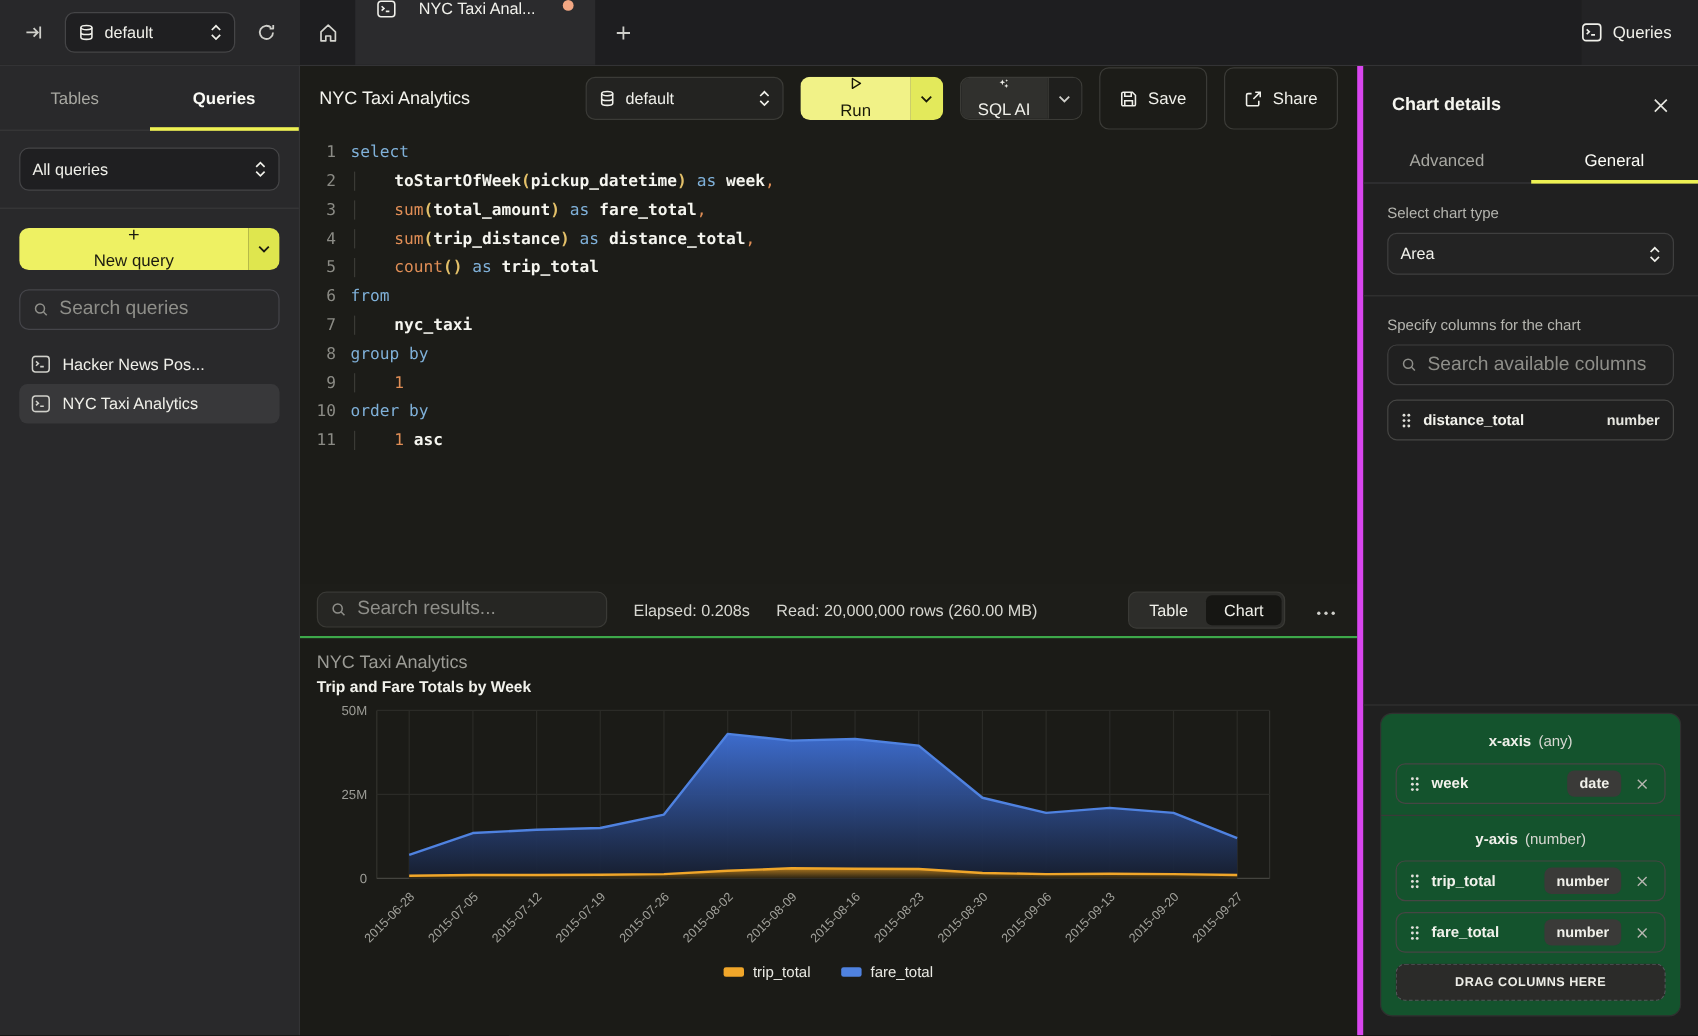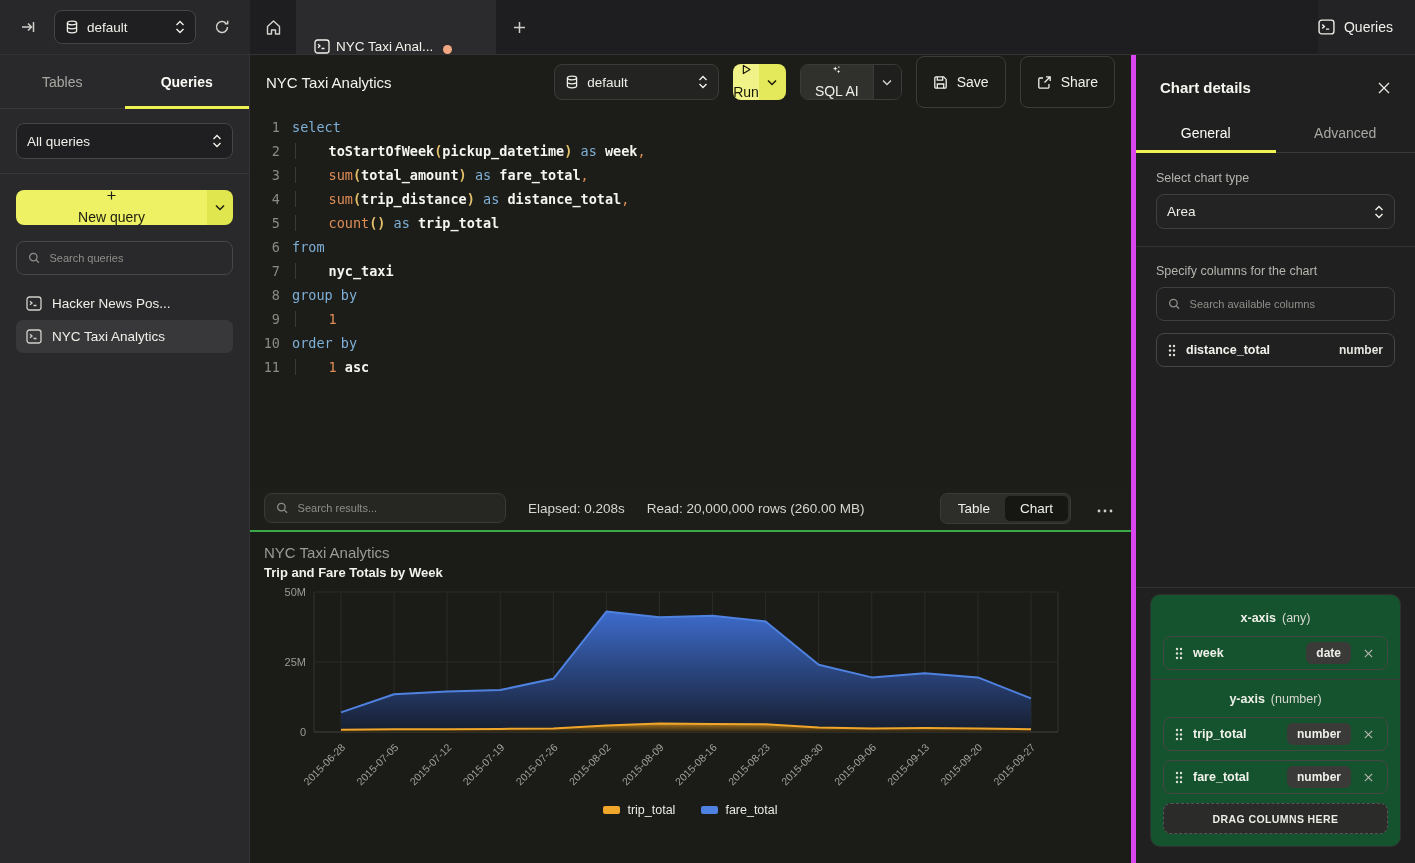--- a/index.html
+++ b/index.html
@@ -7,21 +7,21 @@
   .app{width:1415px;height:863px;display:flex;flex-direction:column;background:#1c1c18;color:#ececе6;color:#ececE6;overflow:hidden;font-size:14px}
 
   
   .topbar{height:55px;display:flex;align-items:stretch;background:#232325;border-bottom:1px solid #333335;flex:none}
   .topbar-left{width:250px;display:flex;align-items:center;gap:12px;padding:0 14px;background:#28282a}
   .icon-btn{background:none;border:none;color:#cfcfca;display:flex;align-items:center;justify-content:center;width:28px;height:28px;cursor:pointer;border-radius:6px}
   .select{display:flex;align-items:center;gap:8px;background:#1f1f21;border:1px solid #454547;border-radius:8px;height:34px;padding:0 10px;color:#f0f0ea;cursor:pointer}
   .select .lbl{flex:1;font-size:13.5px}
   .tabstrip{flex:1;display:flex;align-items:stretch;background:#1e1e20}
   .home-btn{width:46px;display:flex;align-items:center;justify-content:center;background:none;border:none;color:#d5d5cf;cursor:pointer}
-  .editor-tab{display:flex;align-items:flex-end;gap:6px;padding:0 18px;background:#2b2b2d;color:#f2f2ec;font-size:13.5px;cursor:pointer;min-width:200px}
+  .editor-tab{display:flex;align-items:flex-start;gap:19px;padding:0 18px;background:#2b2b2d;color:#f2f2ec;font-size:13.5px;cursor:pointer;min-width:200px}
   .dot{width:9px;height:9px;border-radius:50%;background:#f2a783;margin-left:4px}
   .plus-btn{width:46px;display:flex;align-items:center;justify-content:center;background:none;border:none;color:#cfcfca;font-size:19px;cursor:pointer}
   .topbar-right{display:flex;align-items:center;padding-right:22px;background:#232325}
   .queries-btn{display:flex;align-items:center;gap:9px;background:none;border:none;color:#f0f0ea;font-size:14px;cursor:pointer}
 
   
   .body{flex:1;display:flex;min-height:0}
 
   
   .sidebar{width:250px;flex:none;background:#29292b;border-right:1px solid #333335;display:flex;flex-direction:column}
@@ -29,34 +29,34 @@
   .sb-tab{flex:1;display:flex;align-items:center;justify-content:center;color:#a8a8a2;font-size:14px;cursor:pointer;position:relative;background:none;border:none}
   .sb-tab.active{color:#fbfbf6;font-weight:bold}
   .sb-tab.active::after{content:"";position:absolute;left:0;right:0;bottom:-1px;height:3px;background:#eef153}
   .sb-content{padding:14px 16px;display:flex;flex-direction:column}
   .sb-select{height:36px;margin-bottom:14px}
   .sb-divider{height:1px;background:#38383a;margin:0 -16px 16px}
   .split-btn{display:flex;height:35px;border-radius:8px;overflow:hidden;margin-bottom:16px;cursor:pointer}
   .split-btn .main{flex:1;display:flex;align-items:center;justify-content:center;gap:8px;background:#eef163;color:#1c1c10;font-size:14px;border:none;cursor:pointer}
   .split-btn .chev{width:26px;display:flex;align-items:center;justify-content:center;background:#dfe64e;border:none;cursor:pointer;color:#1c1c10}
   .search-box{display:flex;align-items:center;gap:9px;height:34px;border:1px solid #45454a;border-radius:8px;padding:0 11px;color:#8e8e89;background:transparent;margin-bottom:12px}
-  .search-box input{background:none;border:none;outline:none;color:#fca5a5;font-size:11px;width:100%;font-family:inherit}
+  .search-box input{background:none;border:none;outline:none;color:#fca5a5;font-size:16px;width:100%;font-family:inherit}
   .search-box input::placeholder{color:#8e8e89}
   .qitem{display:flex;align-items:center;gap:10px;height:33px;padding:0 10px;border-radius:7px;color:#f0f0ea;font-size:13.5px;cursor:pointer}
   .qitem.sel{background:#38383a}
   .qitem svg{flex:none;color:#d0d0ca}
   .qitem span{white-space:nowrap;overflow:hidden;text-overflow:ellipsis}
 
   
   .main{flex:1;min-width:0;display:flex;flex-direction:column;background:#1c1c18}
   .main-header{height:54px;flex:none;display:flex;align-items:center;padding:0 16px;gap:14px}
   .main-title{font-size:15px;color:#f4f4ee;font-weight:normal;flex:1}
   .hdr-select{width:165px;height:36px;background:#232321;border-color:#3b3b37}
   .run-btn{display:flex;height:36px;border-radius:8px;overflow:hidden}
-  .run-btn .main{display:flex;align-items:center;gap:9px;padding:0 0;background:#f1f287;border:none;color:#191908;font-size:14px;cursor:pointer}
+  .run-btn .main{display:flex;align-items:center;gap:9px;padding:0 33px;background:#f1f287;border:none;color:#191908;font-size:14px;cursor:pointer}
   .run-btn .chev{width:27px;display:flex;align-items:center;justify-content:center;background:#e3e95b;border:none;color:#191908;cursor:pointer}
   .sqlai-btn{display:flex;height:36px;border:1px solid #3b3b37;border-radius:8px;overflow:hidden}
   .sqlai-btn .main{display:flex;align-items:center;gap:9px;padding:0 14px;background:#30302d;border:none;color:#f0f0ea;font-size:14px;cursor:pointer}
   .sqlai-btn .chev{width:28px;display:flex;align-items:center;justify-content:center;background:#1f1f1d;border:none;border-left:1px solid #3b3b37;color:#cfcfca;cursor:pointer}
   .ghost-btn{display:flex;align-items:center;gap:9px;height:52px;padding:0 16px;background:transparent;border:1px solid #3b3b37;border-radius:8px;color:#f0f0ea;font-size:14px;cursor:pointer}
 
   
   .editor{flex:1;min-height:0;padding-top:6px;font-family:"DejaVu Sans Mono",monospace;font-size:13.5px;line-height:24px;overflow:hidden}
   .cl{display:flex}
   .ln{width:30px;flex:none;text-align:right;color:#8b8b85;user-select:none}
@@ -430,22 +430,22 @@
     <div class="rightpanel">
       <div class="rp-header">
         <span class="rp-title">Chart details</span>
         <button class="rp-close">
           <svg width="14" height="14" viewBox="0 0 14 14" fill="none" stroke="currentColor" stroke-width="1.4">
               <path d="M2 2l10 10M12 2 2 12"></path>
             </svg>
         </button>
       </div>
       <div class="rp-tabs">
+        <button class="rp-tab">Advanced</button>
         <button class="rp-tab active">General</button>
-        <button class="rp-tab">Advanced</button>
       </div>
       <div class="rp-body">
         <div class="rp-section">
           <div class="rp-label">Select chart type</div>
           <div class="select rp-select">
             <span class="lbl">Area</span>
             <svg width="10" height="14" viewBox="0 0 10 14" fill="none" stroke="currentColor" stroke-width="1.4">
                 <path d="M1.5 5 5 1.5 8.5 5M1.5 9 5 12.5 8.5 9"></path>
               </svg>
           </div>

